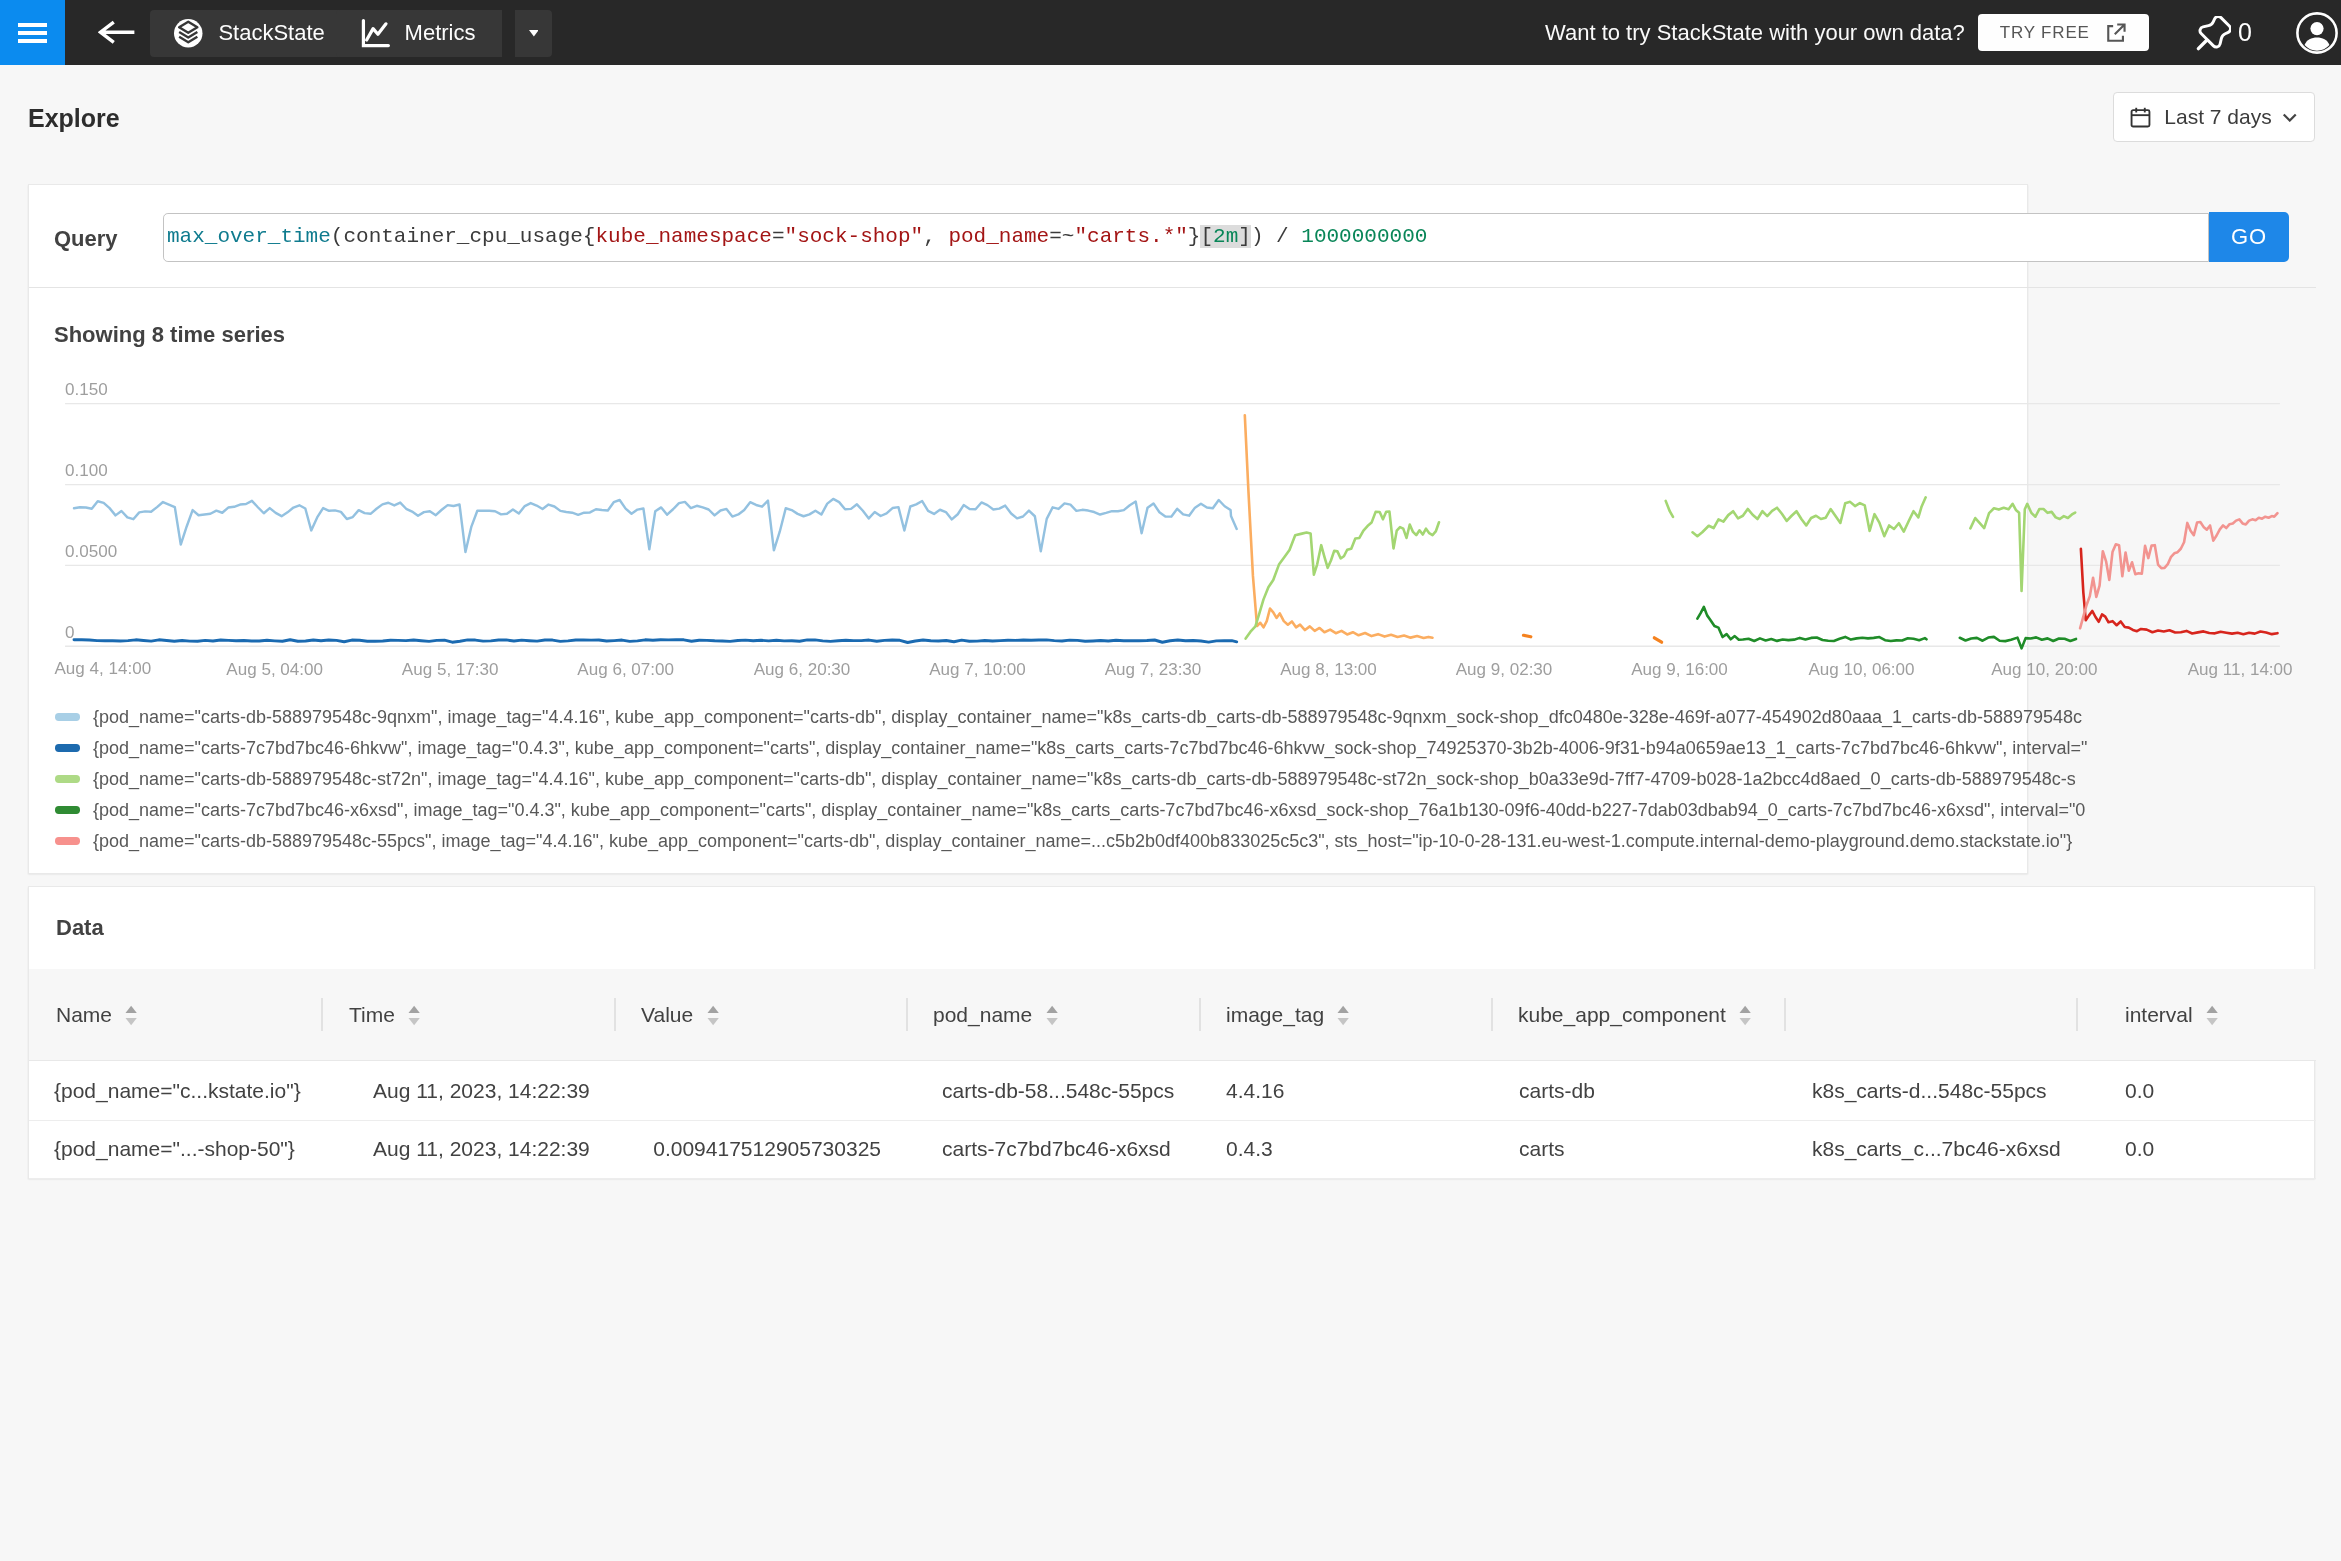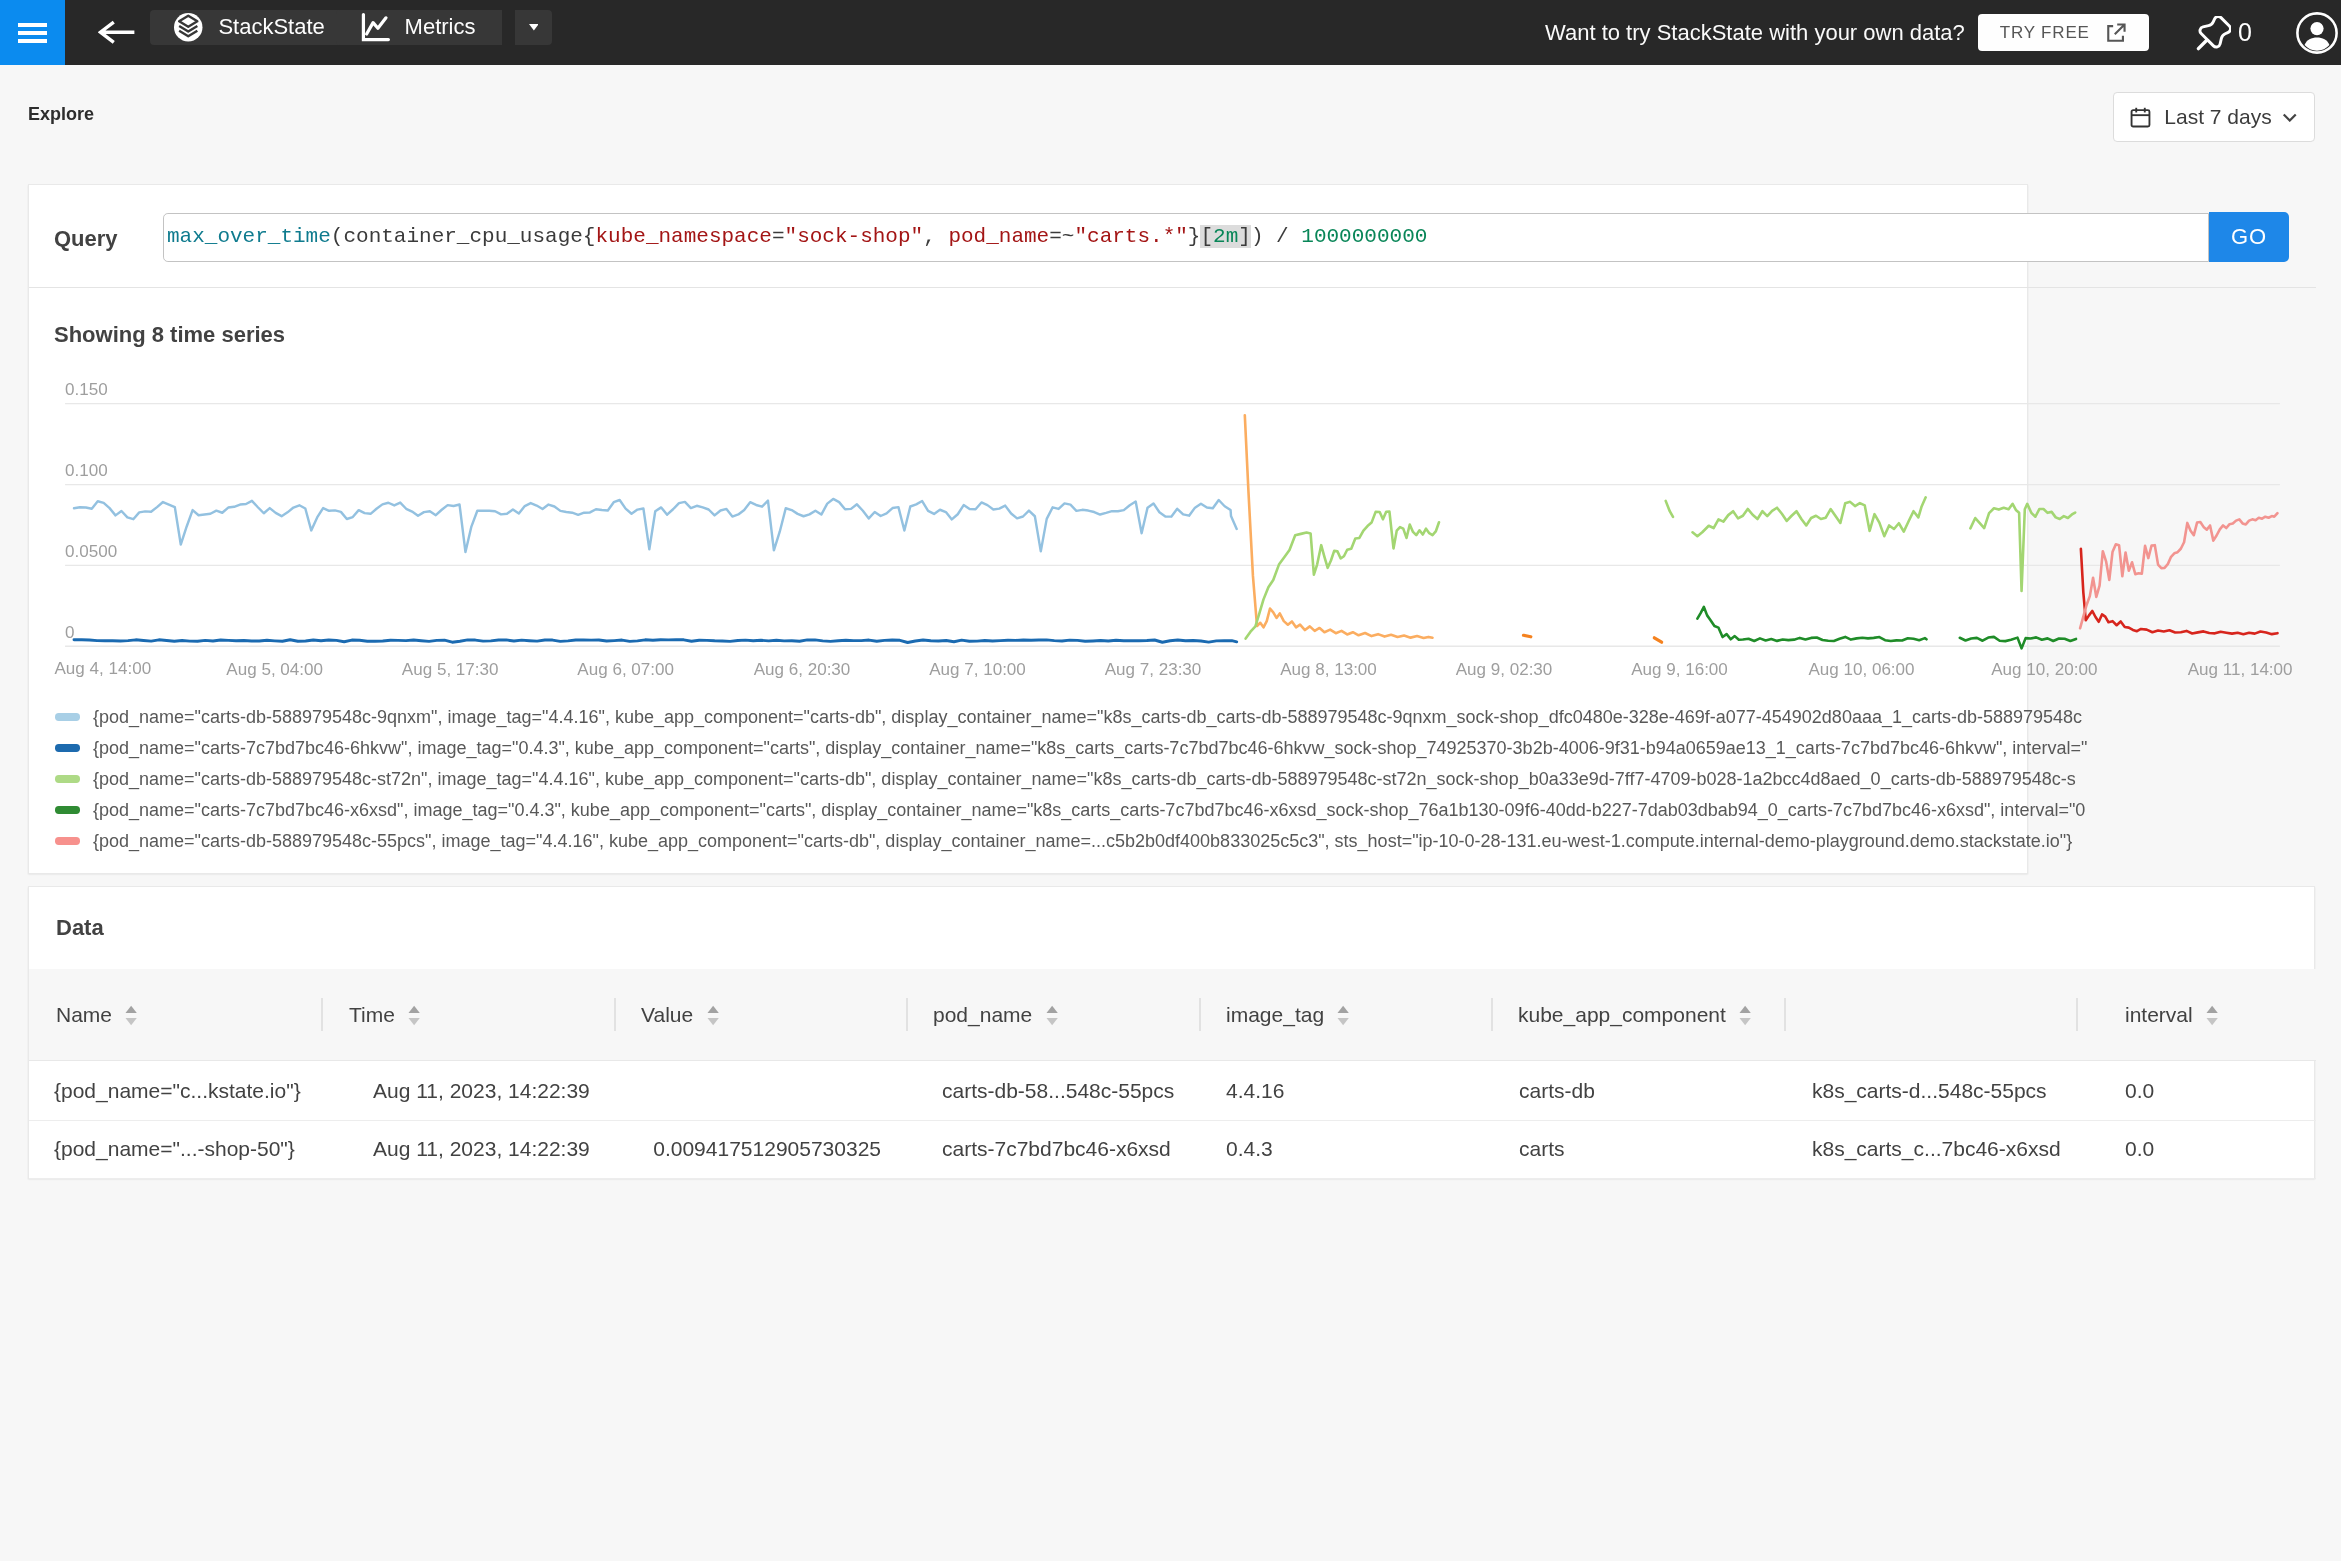--- a/index.html
+++ b/index.html
@@ -3,23 +3,23 @@
 <meta charset="utf-8">
 <style>
   * { margin:0; padding:0; box-sizing:border-box; -webkit-font-smoothing:antialiased; }
   html,body { width:2342px; height:1561px; background:#f7f7f7; font-family:"Liberation Sans", sans-serif; overflow:hidden; }
   .abs { position:absolute; }
   .aa, .barbtn span, .td, .th, .lg-row, #querylabel, #showing, #datatitle { opacity:0.999; }
   
   #topbar { position:absolute; left:0; top:0; width:2342px; height:65px; background:rgba(39,39,39,0.996); }
   #hamb { position:absolute; left:0; top:0; width:65px; height:65px; background:rgba(11,140,240,0.996); }
   #hamb div { position:absolute; left:18px; width:29px; height:4.1px; background:#fff; }
-  .barbtn { position:absolute; top:9.8px; height:35px; background:rgba(55,55,55,0.996); border-radius:4.1px; color:#fdfdfd; display:flex; align-items:center; }
-  
-  #explore { position:absolute; opacity:0.999; left:28px; top:104px; font-size:18px; font-weight:bold; color:#2d2d2d; }
+  .barbtn { position:absolute; top:9.8px; height:47px; background:rgba(55,55,55,0.996); border-radius:4.1px; color:#fdfdfd; display:flex; align-items:center; }
+  
+  #explore { position:absolute; opacity:0.999; left:28px; top:104px; font-size:25px; font-weight:bold; color:#2d2d2d; }
   #daterange { position:absolute; left:2113px; top:92px; width:202px; height:50px; background:rgba(255,255,255,0.996); border:1.6px solid #dcdcdc; border-radius:4.1px; display:flex; align-items:center; white-space:nowrap; }
   
   .card { position:absolute; background:rgba(255,255,255,0.996); border:0.8px solid #e9e9e9; box-shadow:0 0.8px 1.6px rgba(0,0,0,0.10); }
   #card1 { left:28px; top:184px; width:2000px; height:690px; }
   #card2 { left:28px; top:886px; width:2287px; height:293px; }
   #querylabel { position:absolute; left:25px; top:41px; font-size:22px; font-weight:bold; color:#424242; }
   #queryinput { position:absolute; left:134px; top:28px; width:2046px; height:49px; border:1.6px solid #c3c3c3; border-radius:4.9px 0 0 4.9px; background:rgba(255,255,255,0.996); font-family:"Liberation Mono", monospace; font-size:21px; line-height:46px; white-space:nowrap; padding-left:3px; color:#3b3b3b; }
   #gobtn { position:absolute; left:2180px; top:27px; width:80px; height:50px; background:rgba(29,135,232,0.996); border-radius:0 4.9px 4.9px 0; color:#ffffff; font-size:22px; text-align:center; line-height:50px; letter-spacing:0.8px; }
   #divider1 { position:absolute; left:0; top:102px; width:2287px; height:0.8px; background:#e4e4e4; }
   #showing { position:absolute; left:25px; top:137px; font-size:22px; font-weight:bold; color:#424242; }

